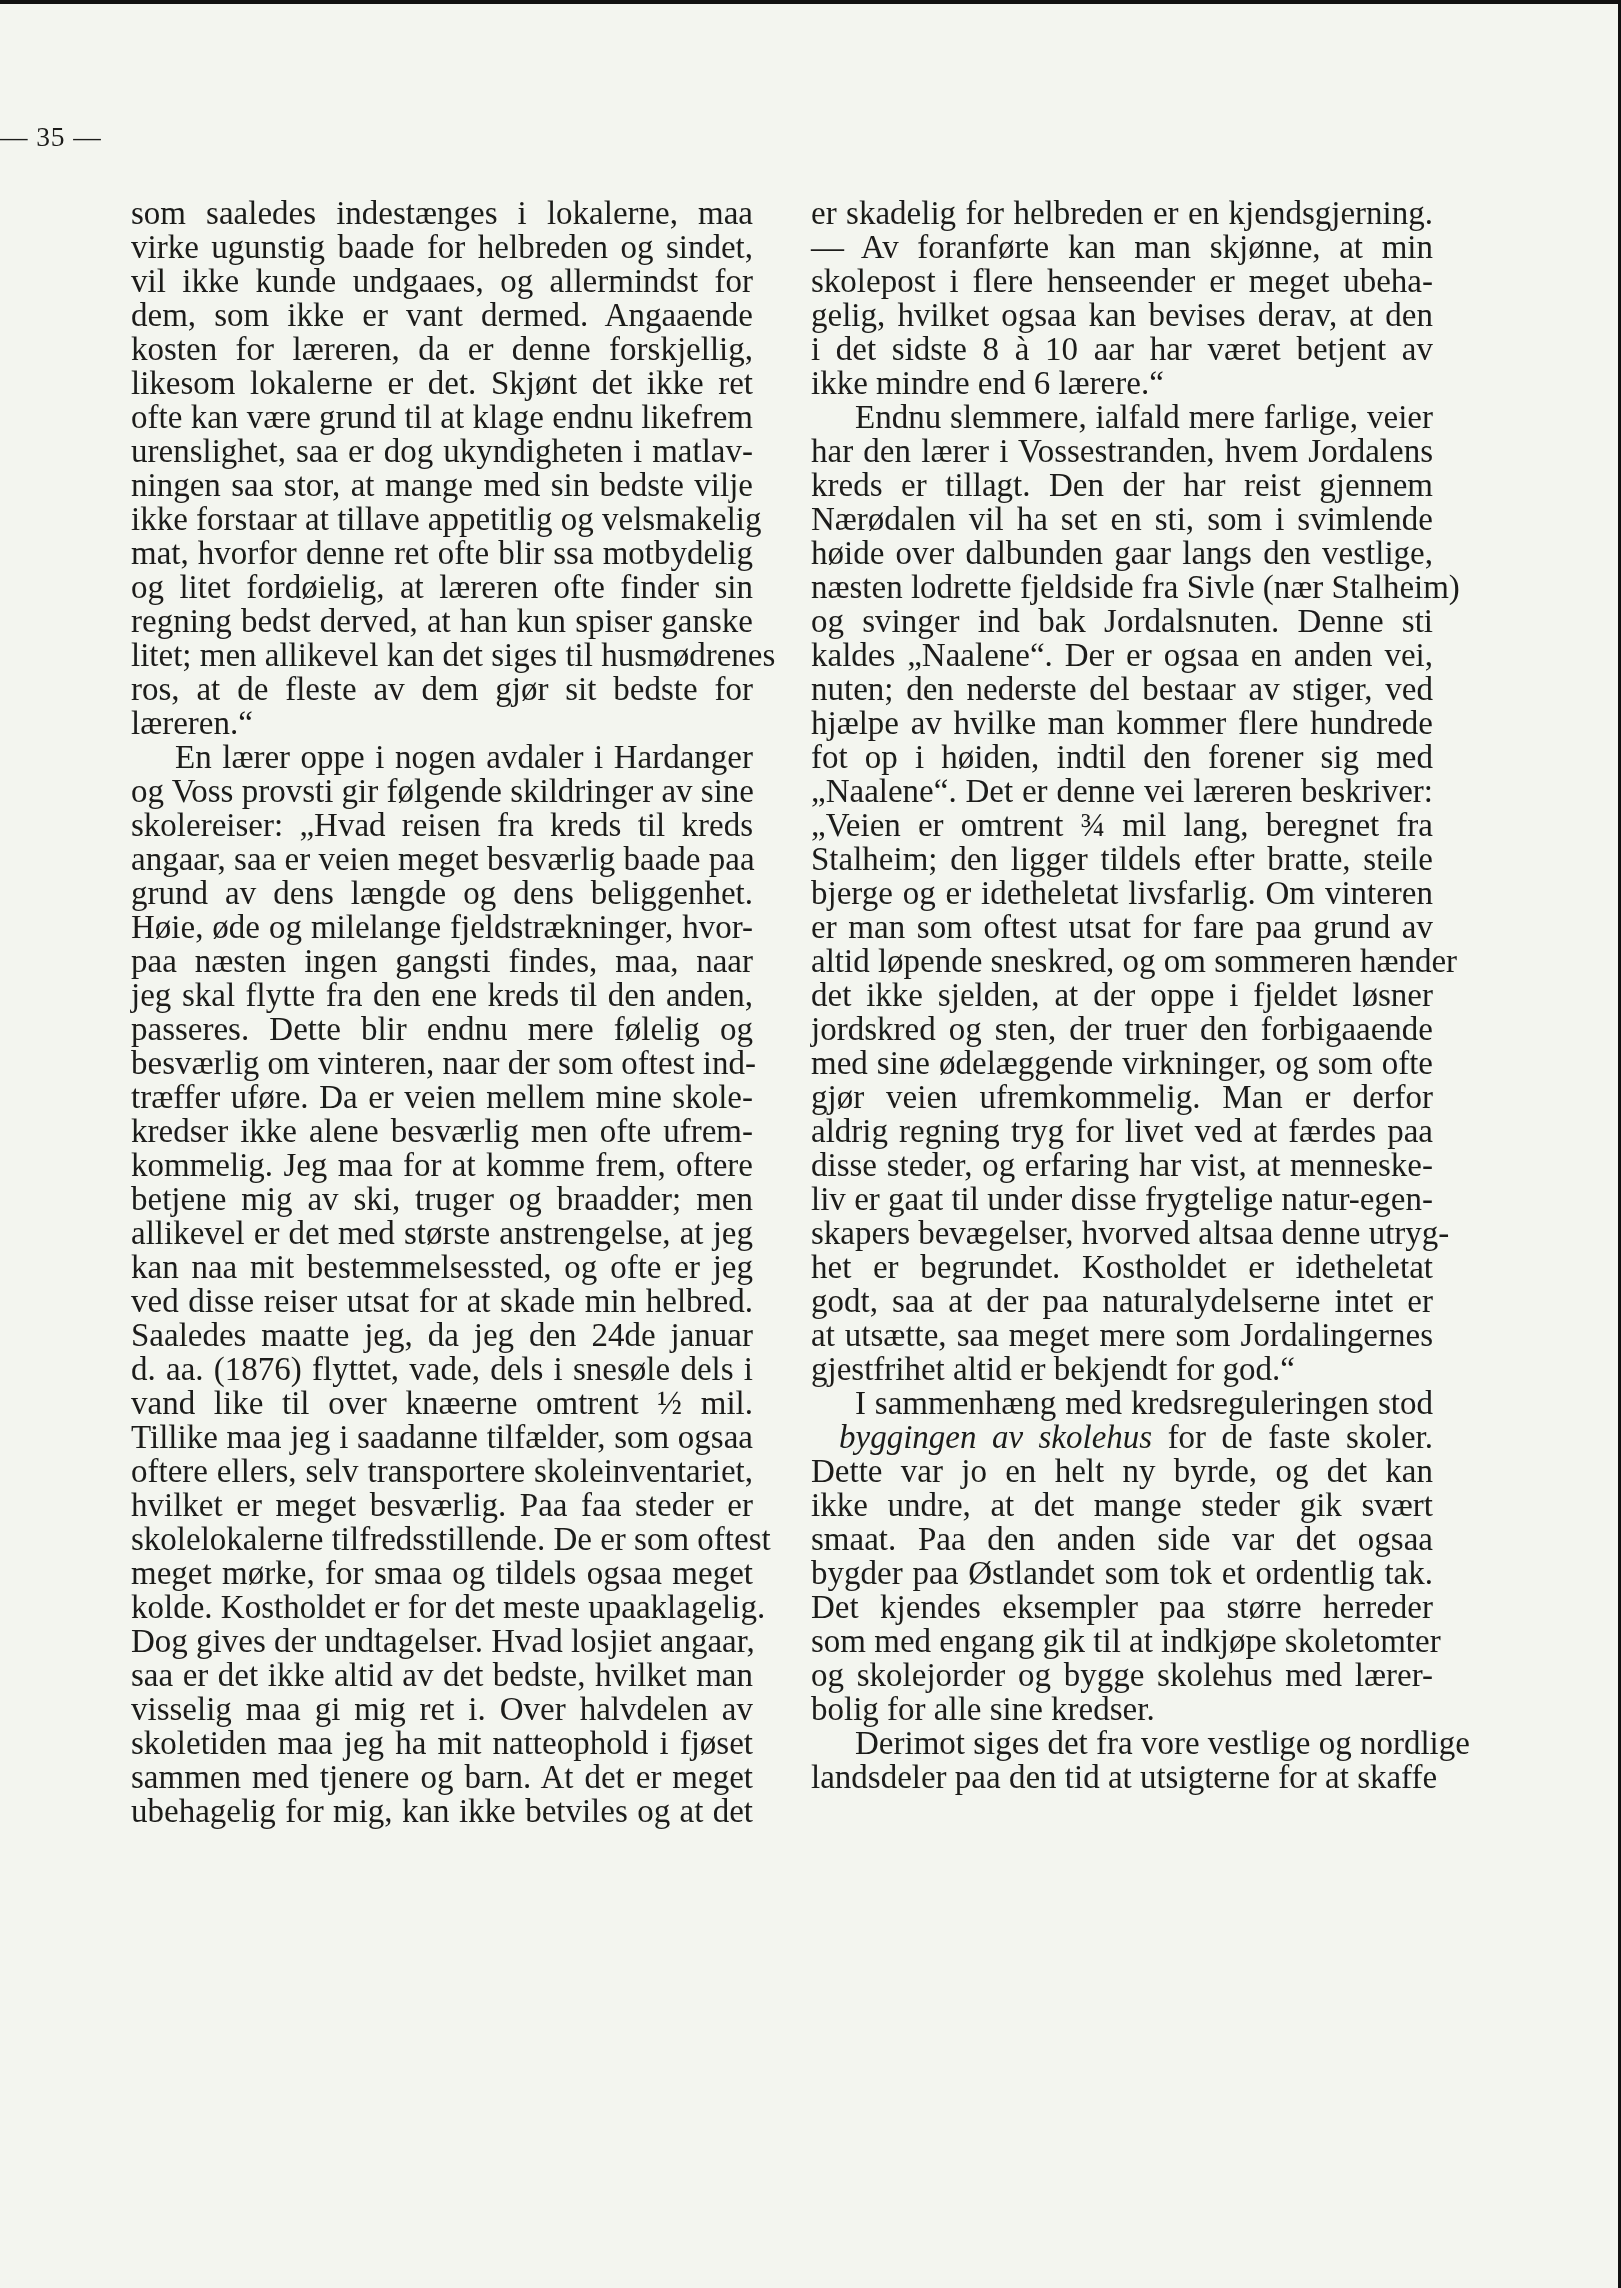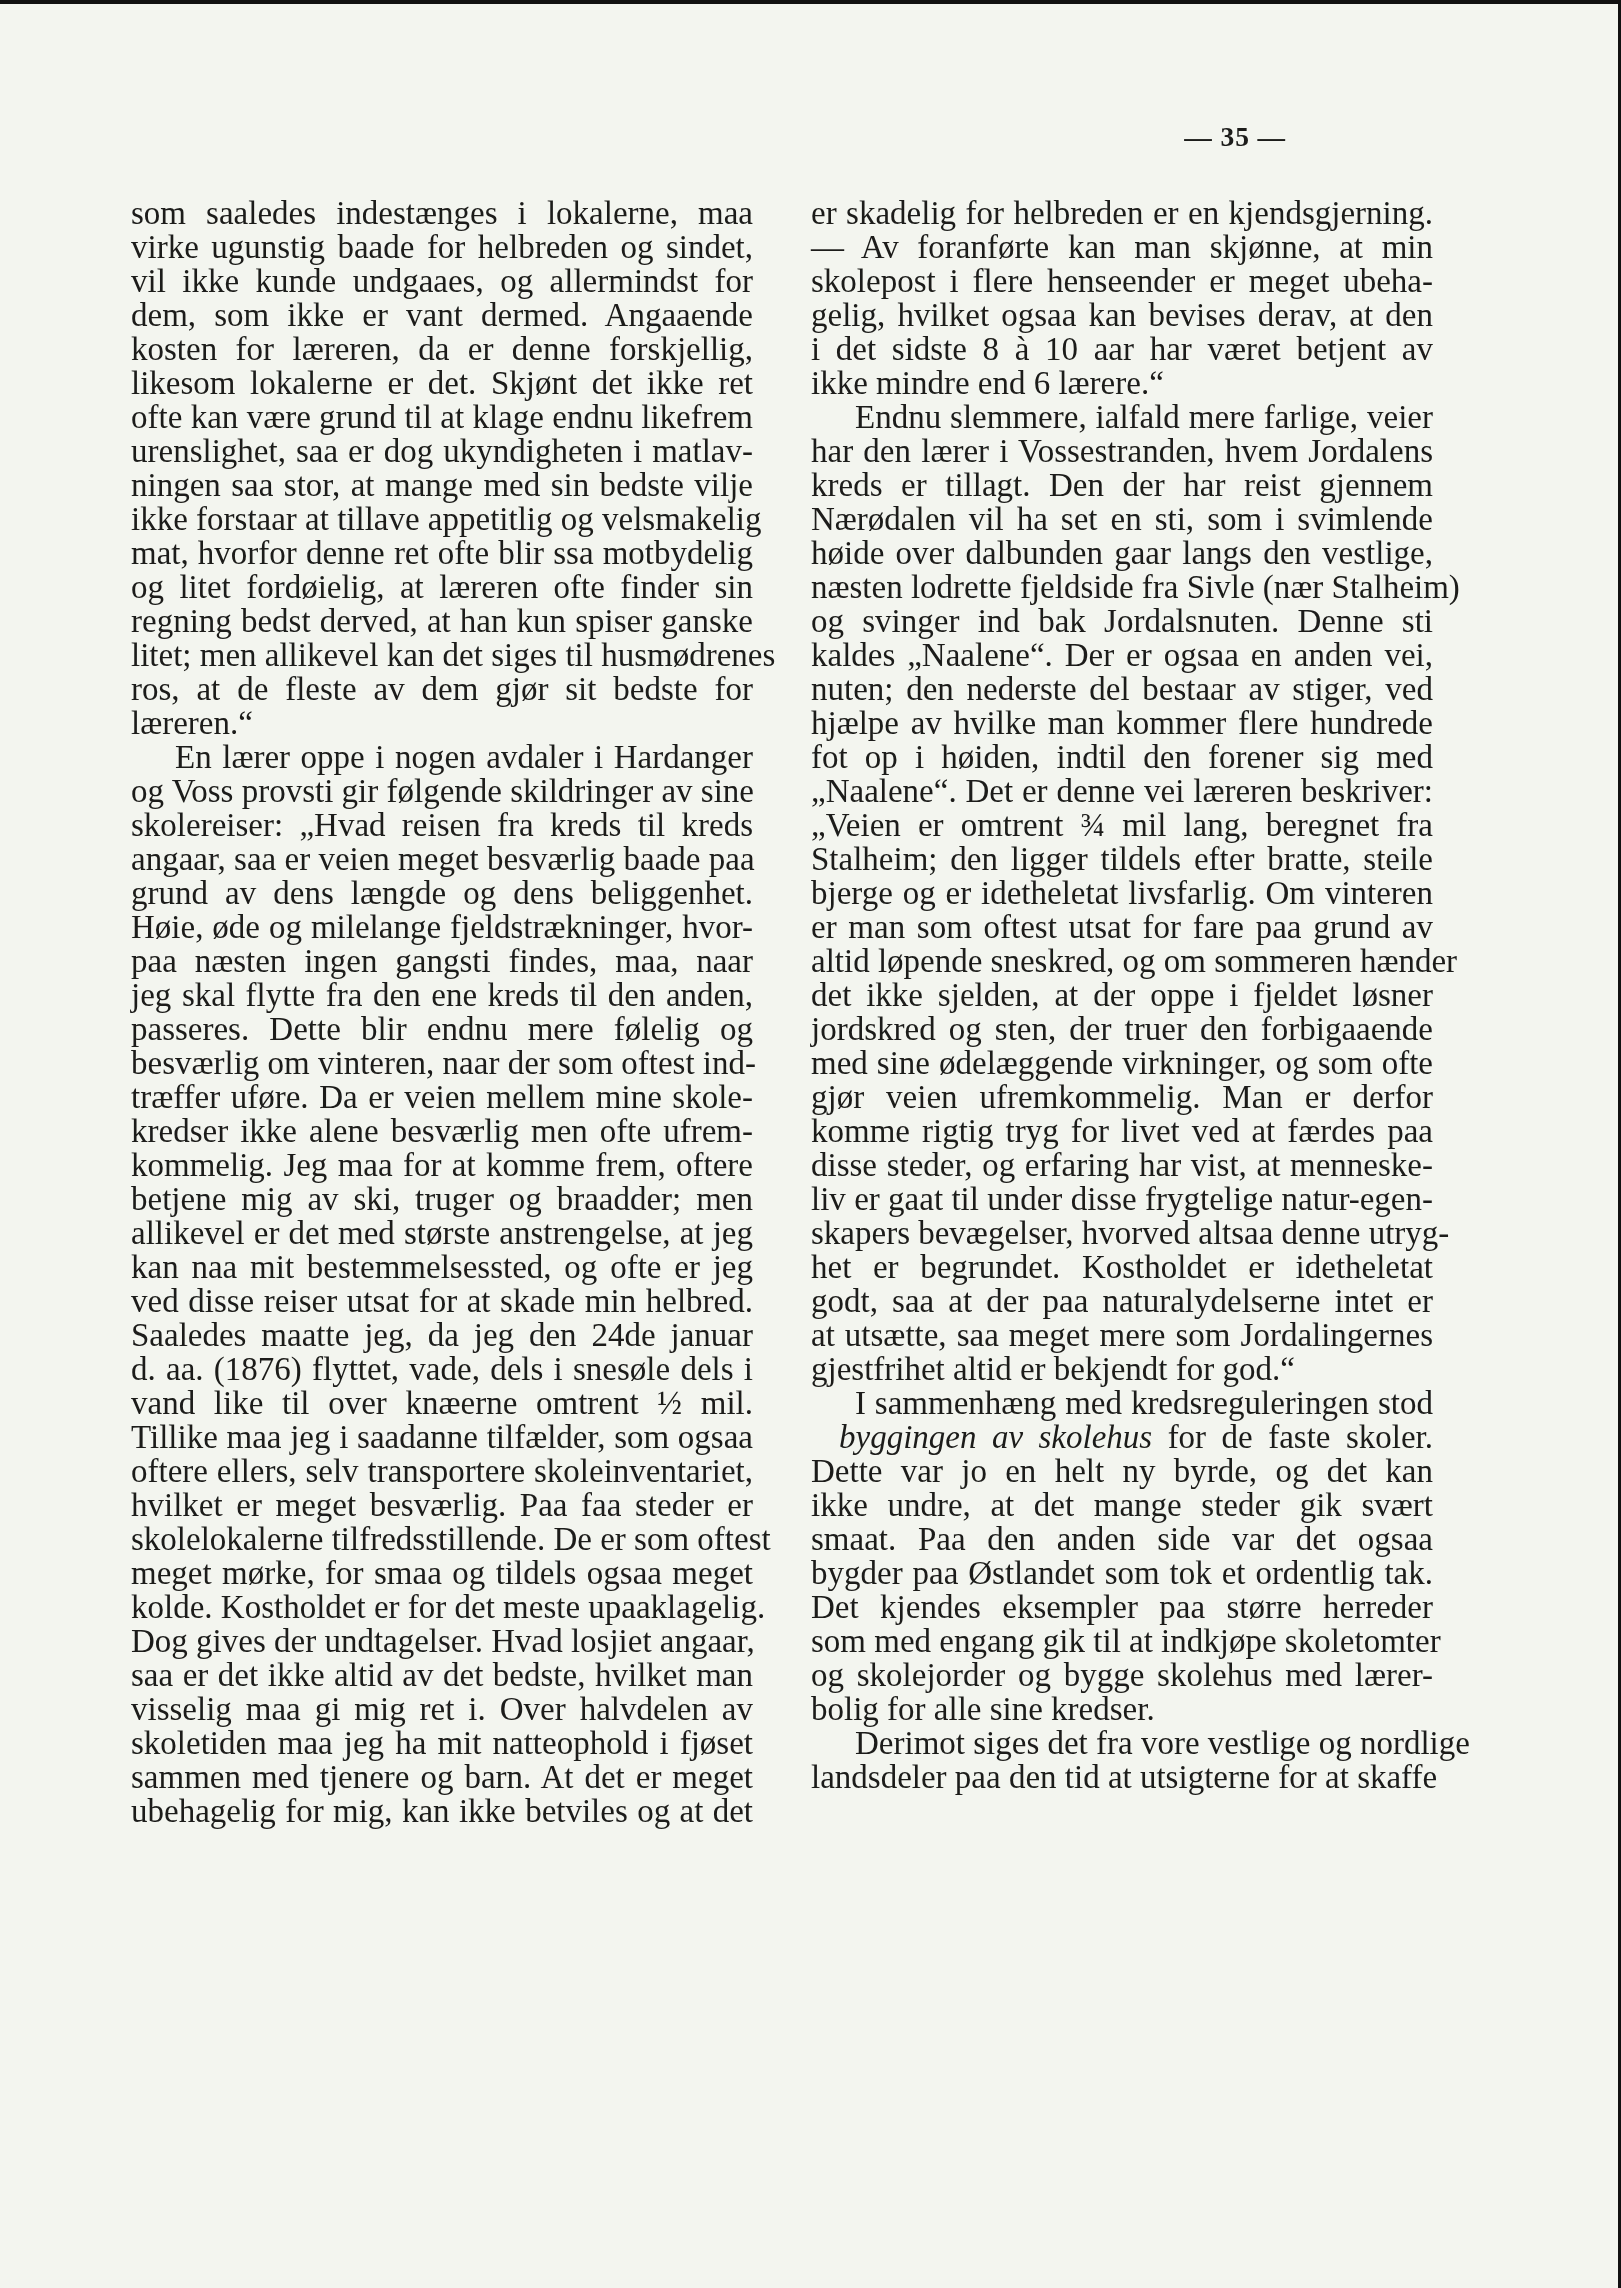--- a/index.html
+++ b/index.html
@@ -5,22 +5,22 @@
   html, body { margin:0; padding:0; }
   body {
     width:1622px; height:2288px; position:relative; overflow:hidden;
     background:#f3f5ef;
     font-family:"Liberation Serif", "DejaVu Serif", serif;
     color:#1c1c1a;
   }
   .top-border { position:absolute; left:0; top:0; width:1622px; height:3.7px; background:#111; }
   .right-border { position:absolute; right:0; top:0; width:3.7px; height:2288px; background:#111; }
   .page-number {
-    position:absolute; left:0; width:1286px; top:121px; text-align:right;
-    font-size:27.5px; letter-spacing:0.9px;font-weight:bold;
+    position:absolute; left:0; width:1286px; top:121px; text-align:left;
+    font-size:27.5px; letter-spacing:0.9px;
   }
   .column {
     position:absolute; top:196px; width:622px;
     font-size:33px; line-height:34px;
   }
   .col-left { left:131px; }
   .col-right { left:811px; }
   .line {
     display:block; height:34px; white-space:nowrap;
     text-align:justify; text-align-last:justify;
@@ -108,21 +108,21 @@
     <span class="line">„Naalene“. Det er denne vei læreren beskriver:</span>
     <span class="line">„Veien er omtrent ¾ mil lang, beregnet fra</span>
     <span class="line">Stalheim; den ligger tildels efter bratte, steile</span>
     <span class="line">bjerge og er idetheletat livsfarlig. Om vinteren</span>
     <span class="line">er man som oftest utsat for fare paa grund av</span>
     <span class="line">altid løpende sneskred, og om sommeren hænder</span>
     <span class="line">det ikke sjelden, at der oppe i fjeldet løsner</span>
     <span class="line">jordskred og sten, der truer den forbigaaende</span>
     <span class="line">med sine ødelæggende virkninger, og som ofte</span>
     <span class="line">gjør veien ufremkommelig. Man er derfor</span>
-    <span class="line">komme rigtig tryg for livet ved at færdes paa</span>
+    <span class="line">aldrig regning tryg for livet ved at færdes paa</span>
     <span class="line">disse steder, og erfaring har vist, at menneske-</span>
     <span class="line">liv er gaat til under disse frygtelige natur-egen-</span>
     <span class="line">skapers bevægelser, hvorved altsaa denne utryg-</span>
     <span class="line">het er begrundet. Kostholdet er idetheletat</span>
     <span class="line">godt, saa at der paa naturalydelserne intet er</span>
     <span class="line">at utsætte, saa meget mere som Jordalingernes</span>
     <span class="line last">gjestfrihet altid er bekjendt for god.“</span>
     <span class="line indent">I sammenhæng med kredsreguleringen stod</span>
     <span class="line"><span class="it">byggingen av skolehus</span><span> for de faste skoler.</span></span>
     <span class="line">Dette var jo en helt ny byrde, og det kan</span>

